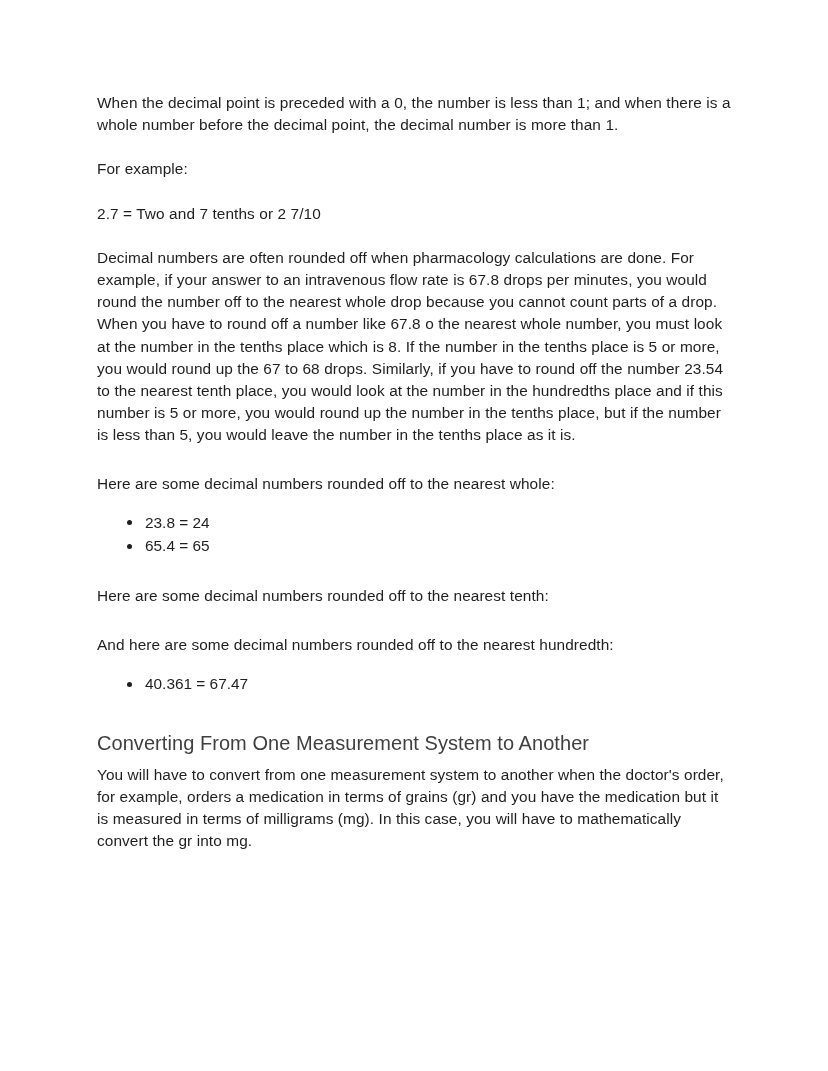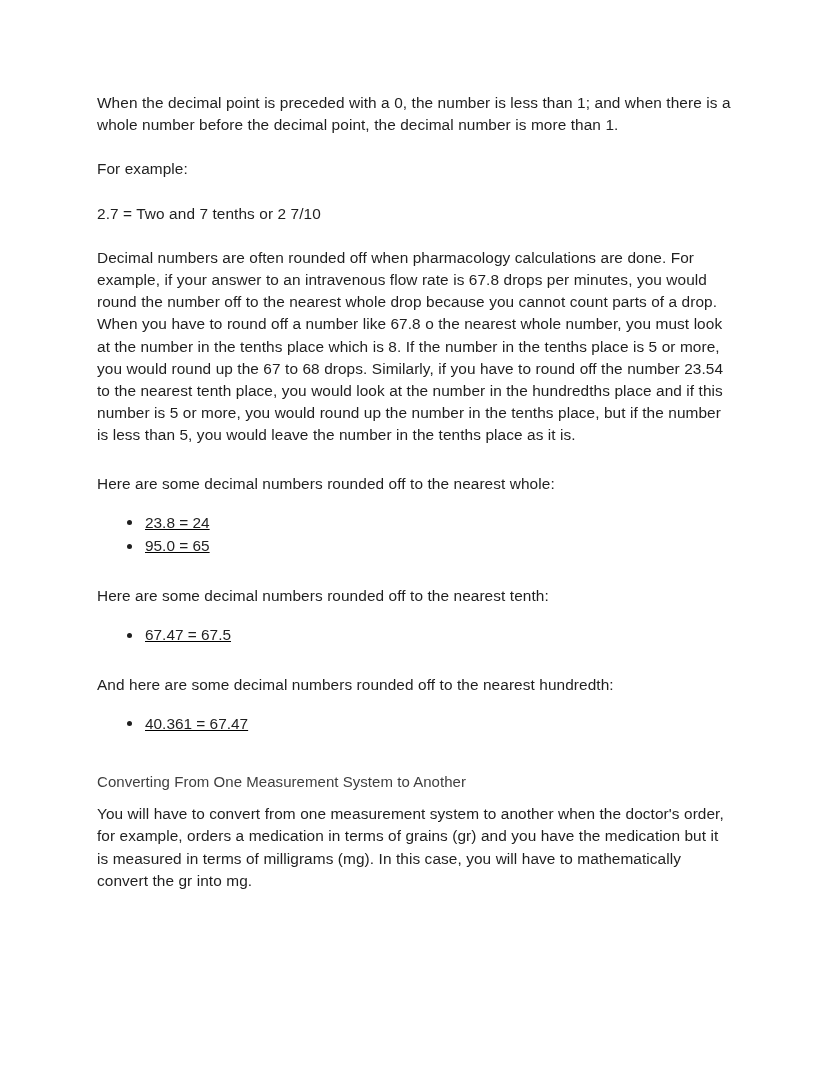--- a/index.html
+++ b/index.html
@@ -42,21 +42,20 @@
   }
 
   p.para.tight {
     margin-bottom: 16px;
   }
 
   ul.bullets {
     margin: 0 0 18px 0;
     padding: 0 0 0 30px;
     list-style: none;
-    text-decoration: underline;
   }
 
   ul.bullets li {
     position: relative;
     font-size: 15.4px;
     line-height: 23.5px;
     color: #1f1f1f;
     padding-left: 18px;
   }
 
@@ -66,21 +65,21 @@
     left: 0;
     top: 9.5px;
     width: 5px;
     height: 5px;
     border-radius: 50%;
     background: #1f1f1f;
   }
 
   h2.section-heading {
     margin: 0 0 9px 0;
-    font-size: 15px;
+    font-size: 20px;
     line-height: 24px;
     font-weight: 400;
     color: #3f3f3f;
     letter-spacing: 0.003em;
   }
 
   .spacer-lg { height: 17px; }
   .spacer-md { height: 9px; }
   .spacer-sm { height: 4px; }
 </style>
@@ -98,29 +97,28 @@
 
 
     <p class="para">Decimal numbers are often rounded off when pharmacology calculations are done. For example, if your answer to an intravenous flow rate is 67.8 drops per minutes, you would round the number off to the nearest whole drop because you cannot count parts of a drop. When you have to round off a number like 67.8 o the nearest whole number, you must look at the number in the tenths place which is 8. If the number in the tenths place is 5 or more, you would round up the 67 to 68 drops. Similarly, if you have to round off the number 23.54 to the nearest tenth place, you would look at the number in the hundredths place and if this number is 5 or more, you would round up the number in the tenths place, but if the number is less than 5, you would leave the number in the tenths place as it is.</p>
 
     <div class="spacer-sm"></div>
 
     <p class="para tight">Here are some decimal numbers rounded off to the nearest whole:</p>
 
     <ul class="bullets">
       <li>23.8 = 24</li>
-      <li>95.0 = 65</li>
+      <li>65.4 = 65</li>
     </ul>
 
     <div class="spacer-md"></div>
 
     <p class="para tight">Here are some decimal numbers rounded off to the nearest tenth:</p>
 
     <ul class="bullets">
-      <li>67.47 = 67.5</li>
     </ul>
 
     <div class="spacer-md"></div>
 
     <p class="para tight">And here are some decimal numbers rounded off to the nearest hundredth:</p>
 
     <ul class="bullets">
       <li>40.361 = 67.47</li>
     </ul>
 

